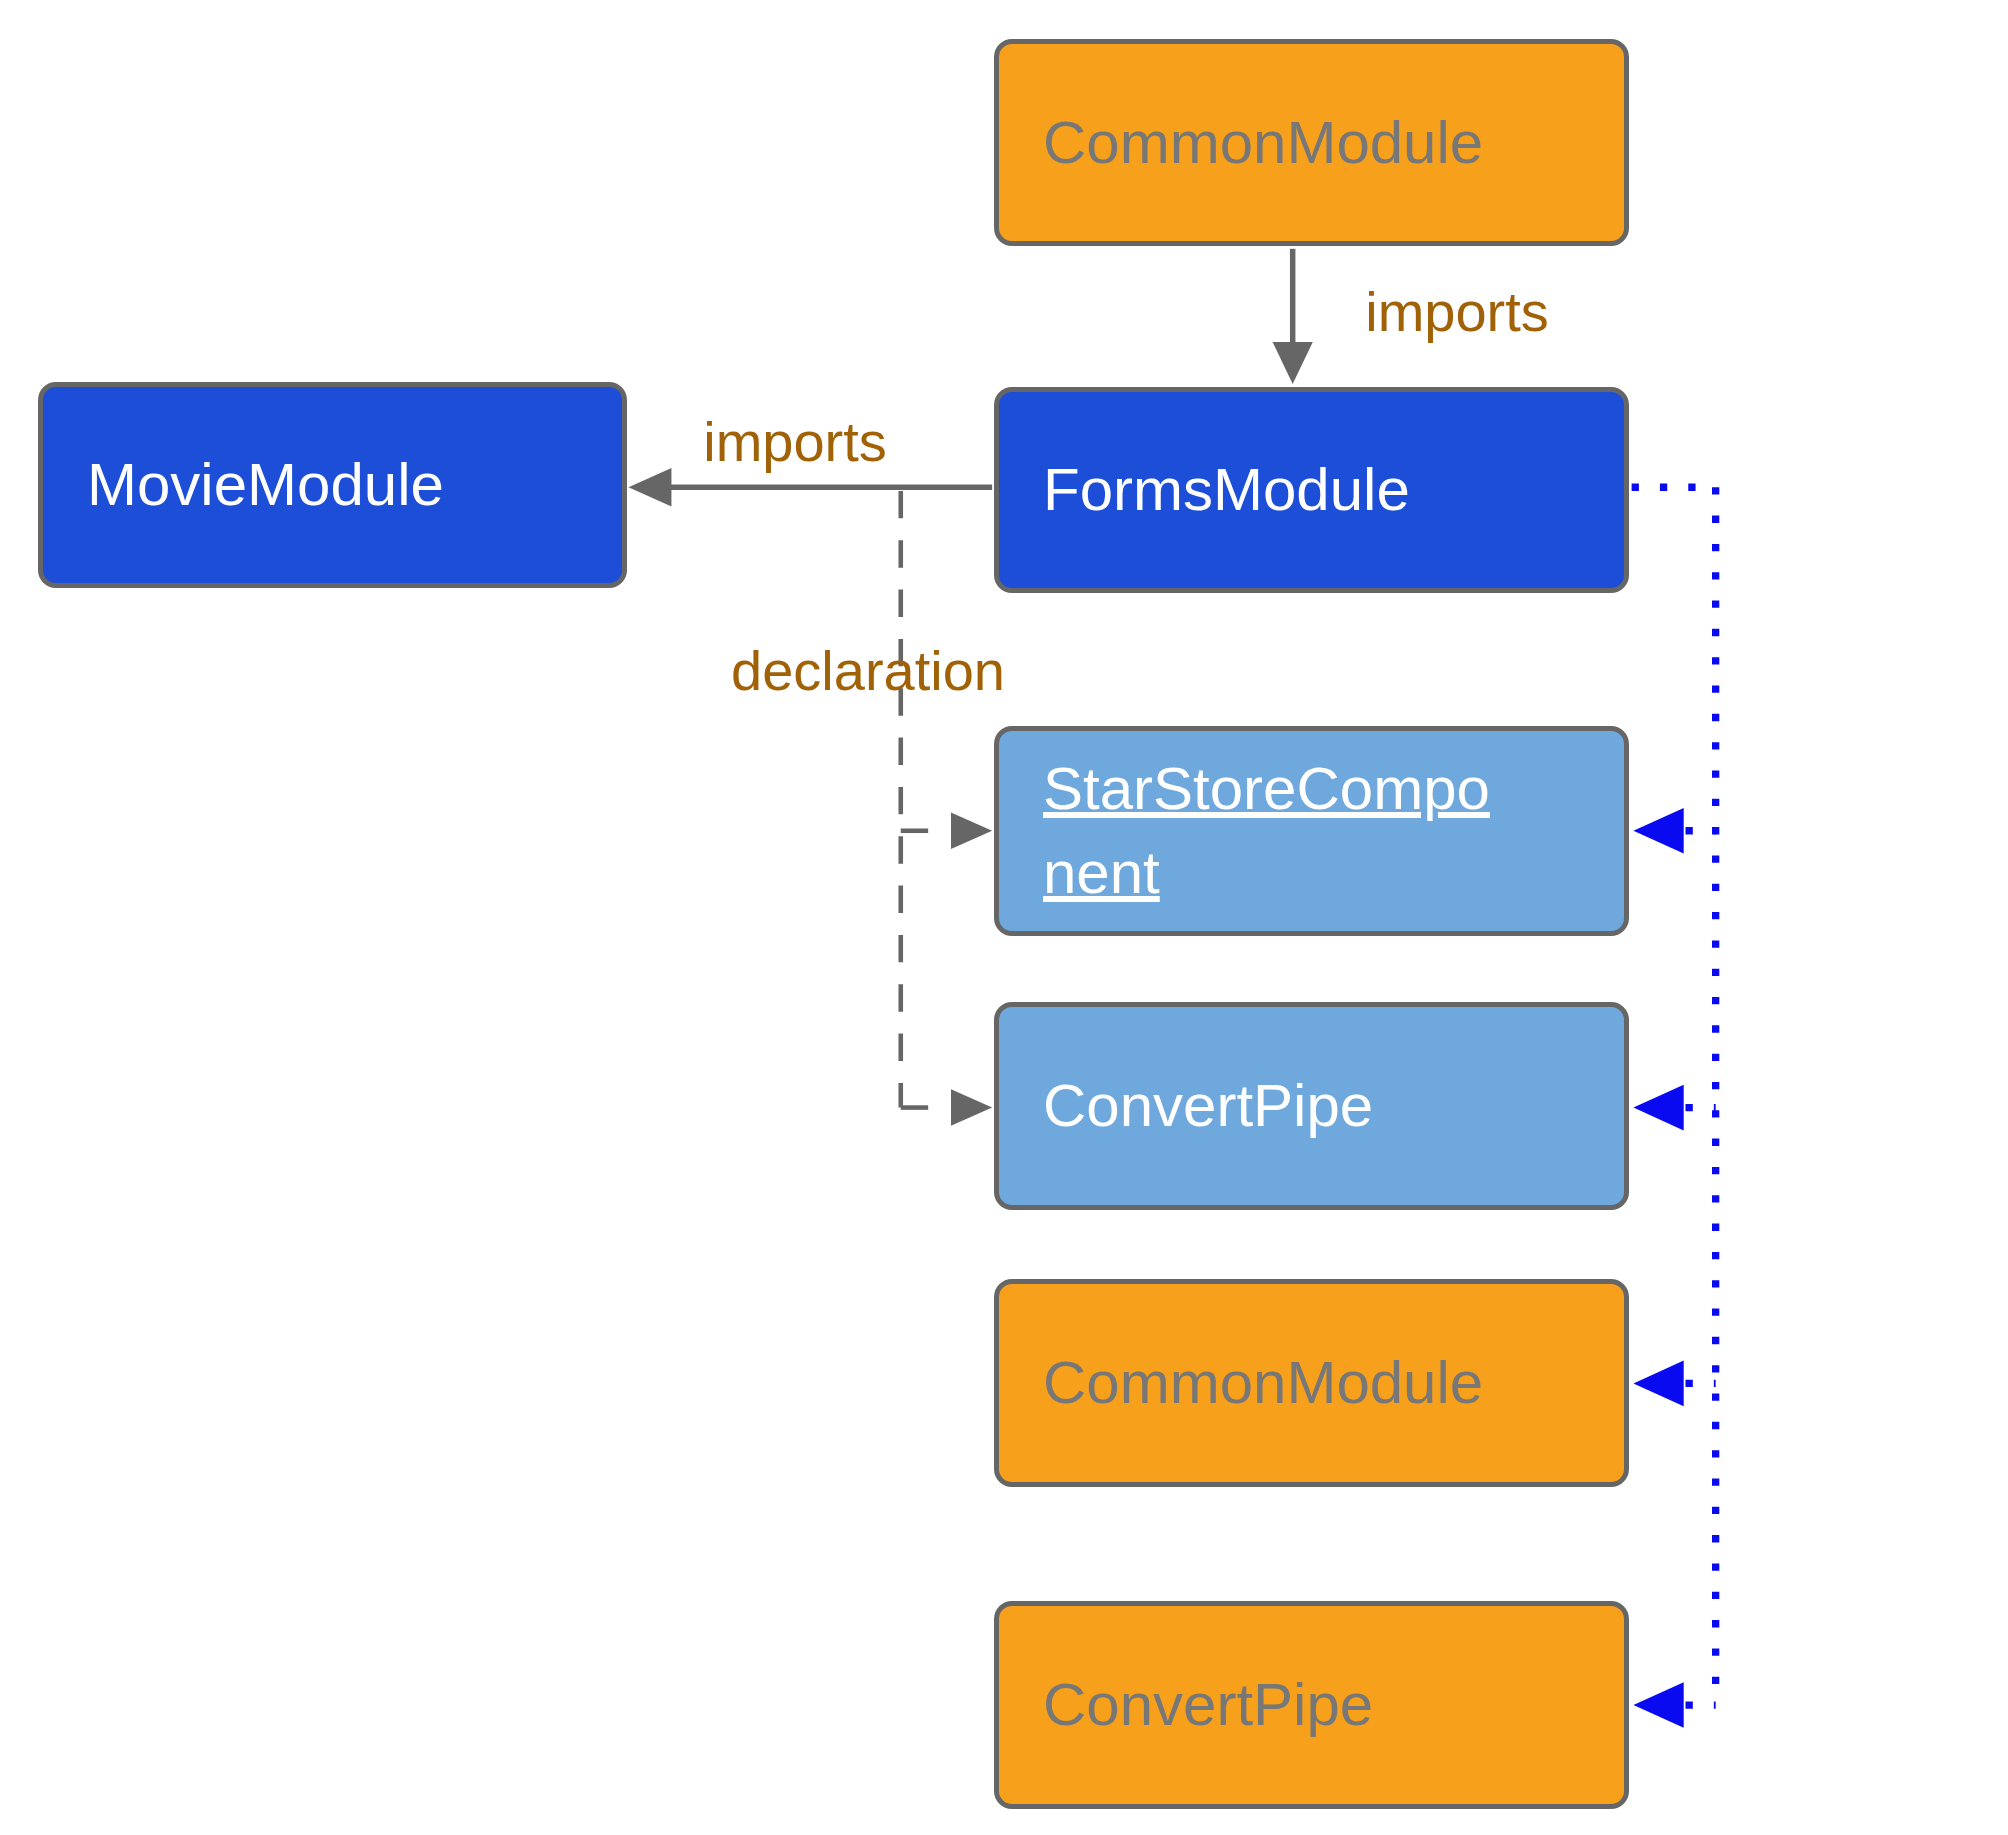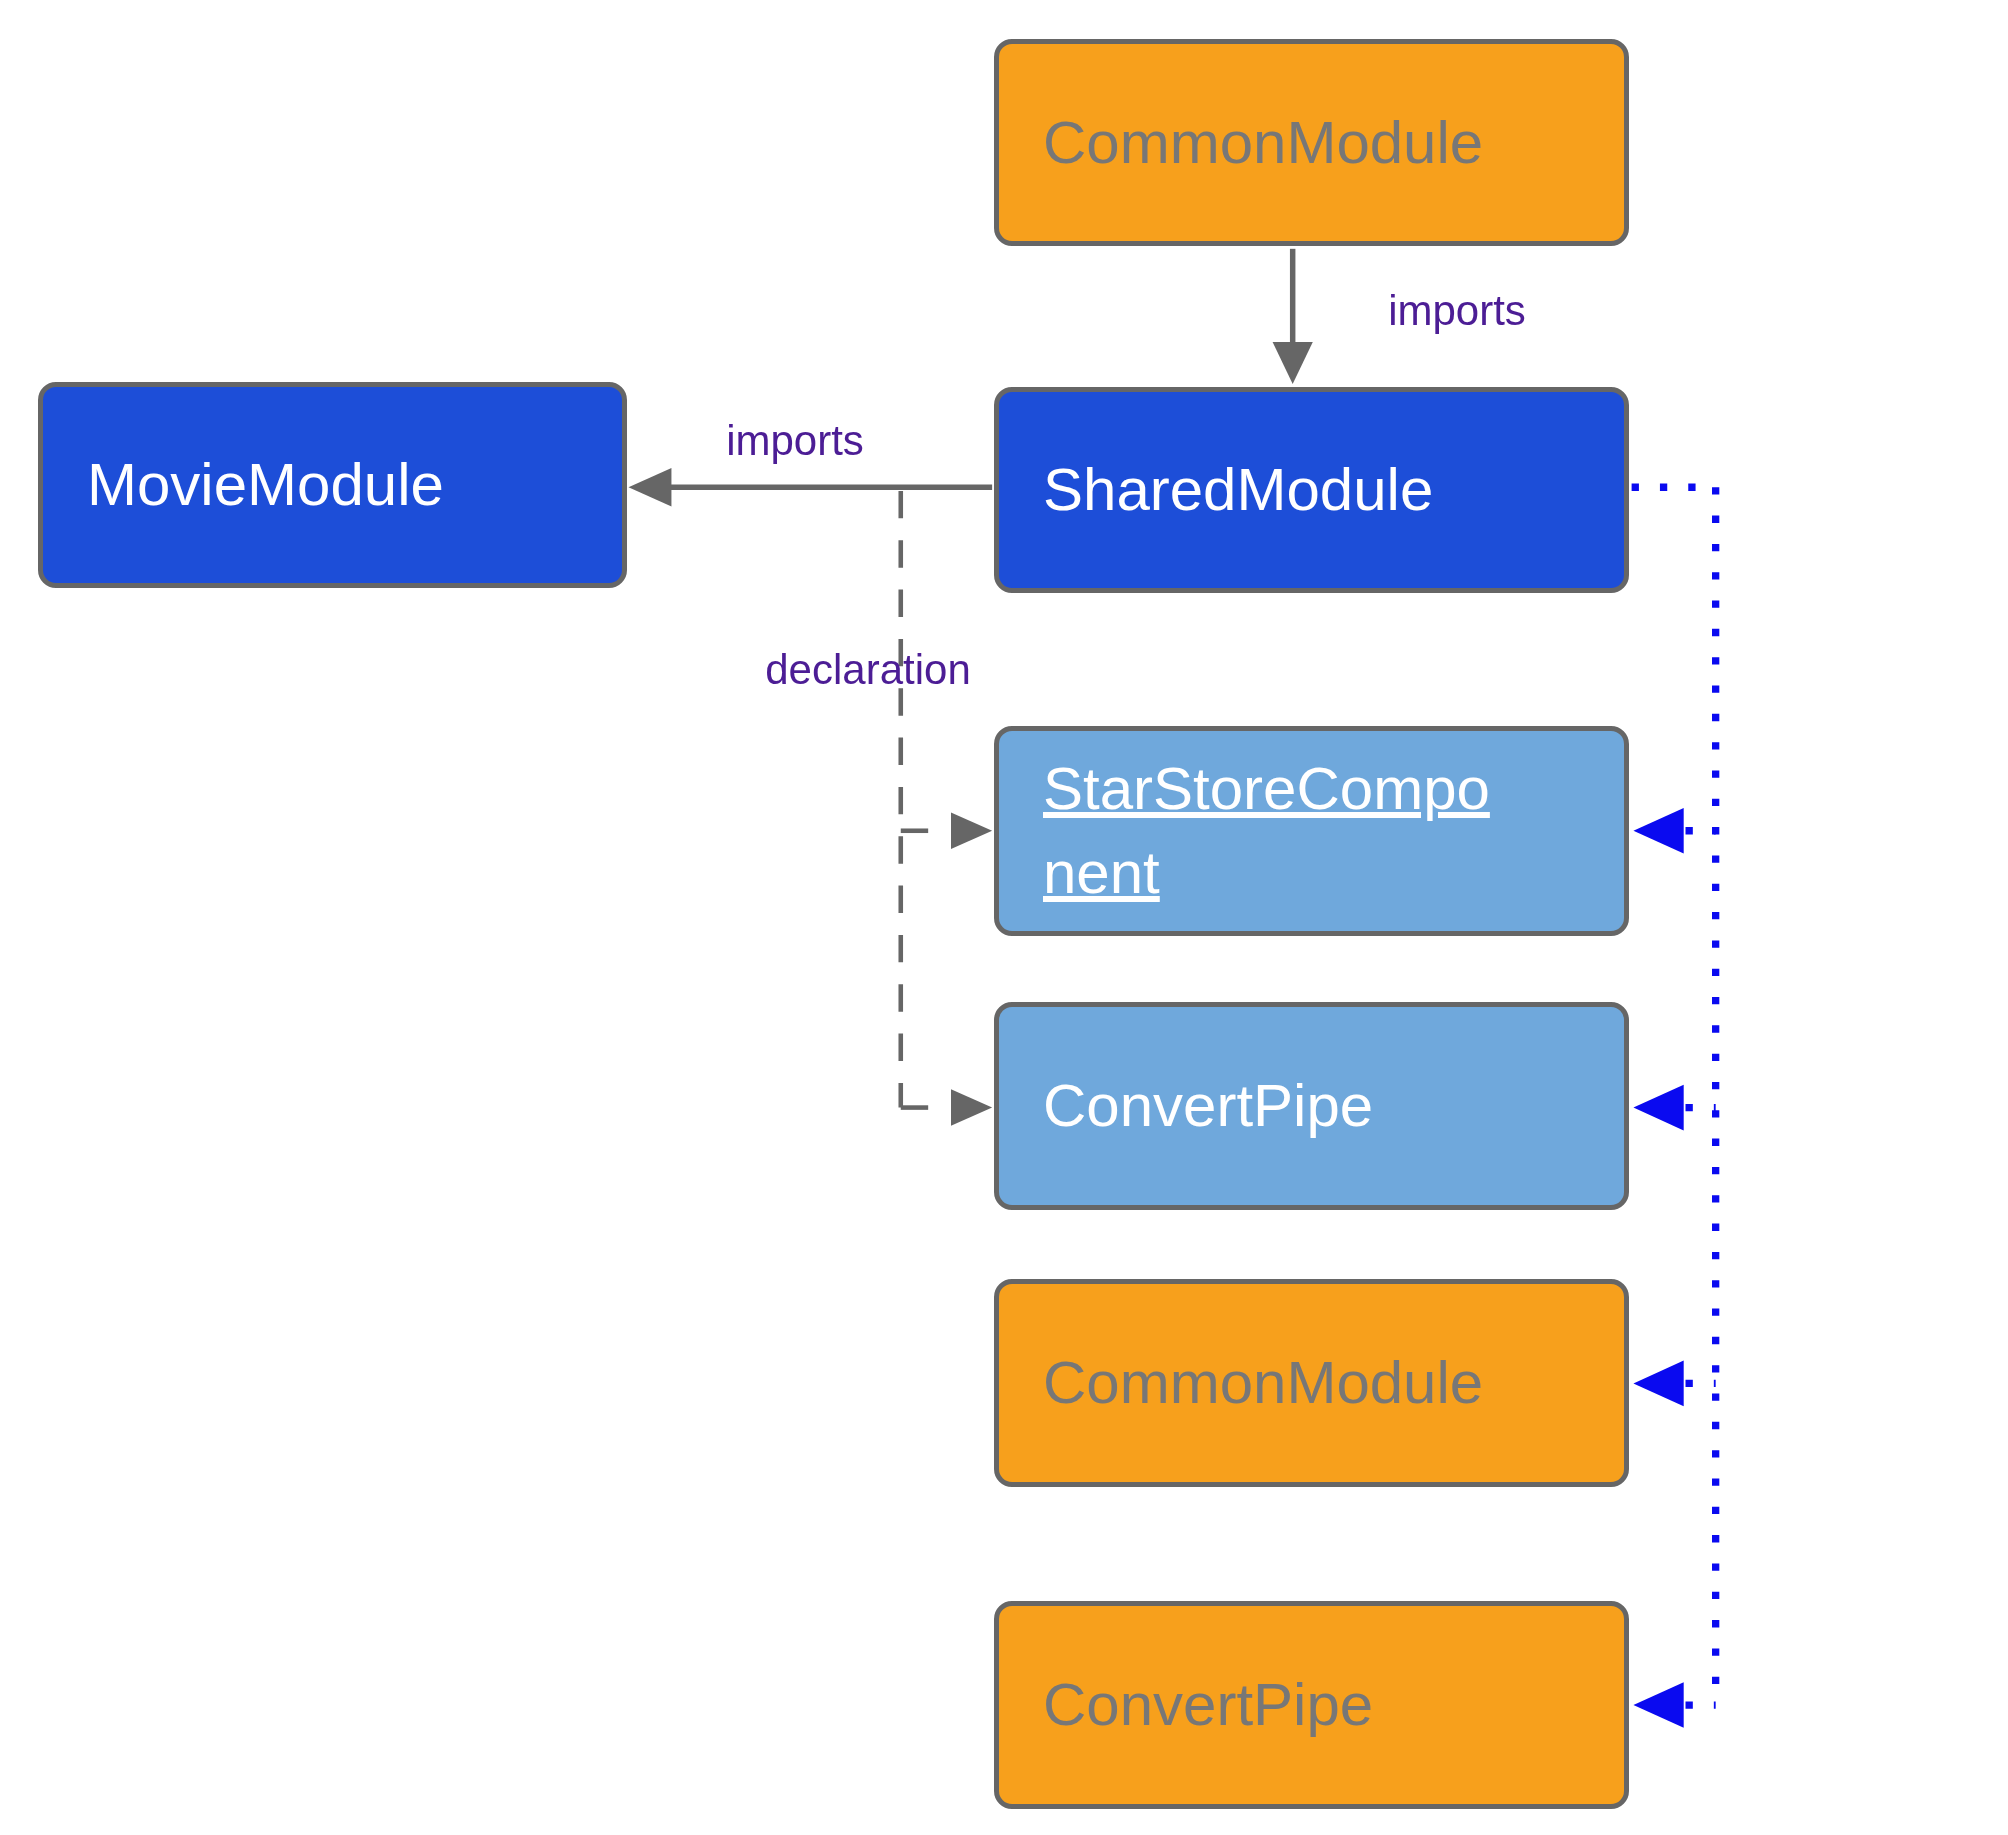--- a/index.html
+++ b/index.html
@@ -29,22 +29,22 @@
     line-height: 1.4;
   }
   .node.orange { background: #F7A01C; color: #777777; }
   .node.red    { background: #1d4ed8; color: #ffffff; }
   .node.blue   { background: #6FA8DC; color: #ffffff; }
   .node-label { display: inline-block; }
   .node-label.narrow { max-width: 475px; word-break: break-all; }
   .edge-label {
     position: absolute;
     transform: translate(-50%, -50%);
-    font-size: 42px;
-    color: #4c1d95;
+    font-size: 56px;
+    color: #a16207;
     white-space: nowrap;
   }
 </style>
 </head>
 <body>
 
 <div class="canvas">
 
   <svg class="edges-layer" viewBox="0 0 2198 2009">
 
@@ -86,21 +86,21 @@
 
   <div class="node orange" style="left:994px; top:39px; width:635px; height:207px;">
     <span class="node-label">CommonModule</span>
   </div>
 
   <div class="node red" style="left:38px; top:382px; width:589px; height:206px;">
     <span class="node-label">MovieModule</span>
   </div>
 
   <div class="node red" style="left:994px; top:387px; width:635px; height:206px;">
-    <span class="node-label">SharedModule</span>
+    <span class="node-label">FormsModule</span>
   </div>
 
   <div class="node blue" style="left:994px; top:726px; width:635px; height:210px;text-decoration:underline;">
     <span class="node-label narrow">StarStoreComponent</span>
   </div>
 
   <div class="node blue" style="left:994px; top:1002px; width:635px; height:208px;">
     <span class="node-label">ConvertPipe</span>
   </div>
 

